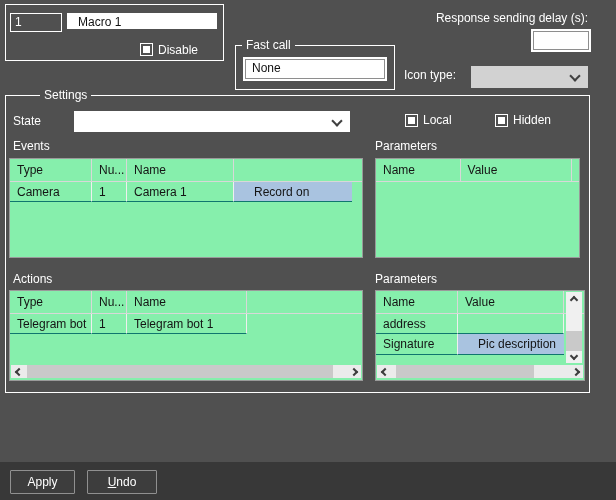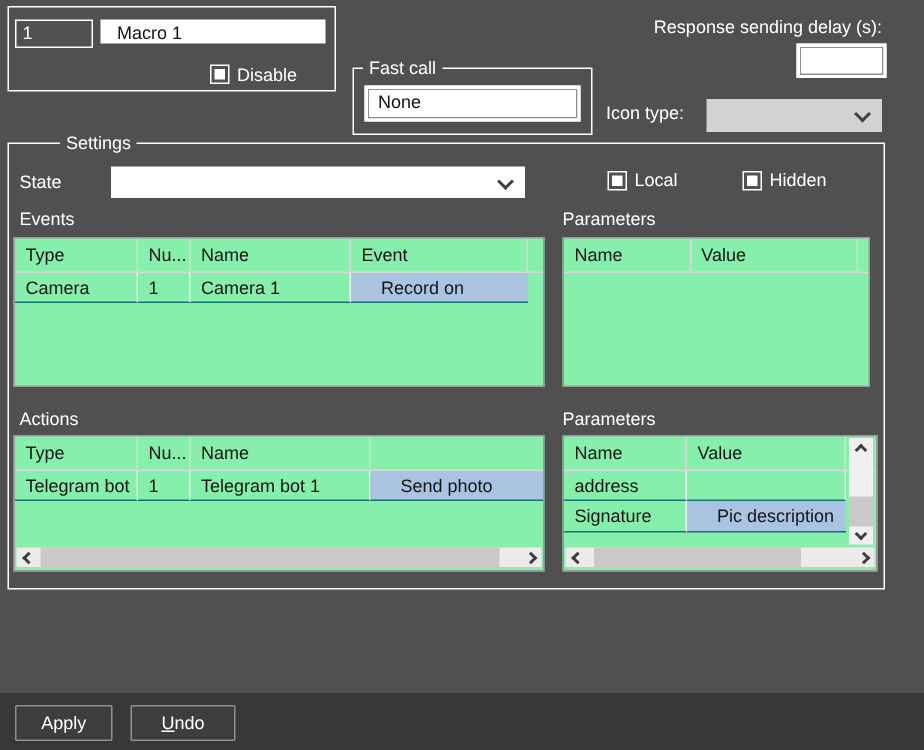--- a/index.html
+++ b/index.html
@@ -88,21 +88,20 @@
   <span class="abs lbl" style="left:423px;top:113px;">Local</span>
   <span class="checkbox" style="left:495px;top:114px;"></span>
   <span class="abs lbl" style="left:513px;top:113px;">Hidden</span>
 
   <span class="abs lbl" style="left:13px;top:139px;">Events</span>
   <div class="abs grid events" style="left:9px;top:158px;width:354px;height:100px;">
     <div class="ghead">
       <div class="hcell c1">Type</div>
       <div class="hcell c2">Nu...</div>
       <div class="hcell c3">Name</div>
-      <div class="hcell c4">Event</div>
       <div class="hcell hfill"></div>
     </div>
     <div class="grow">
       <div class="gcell c1">Camera</div>
       <div class="gcell c2">1</div>
       <div class="gcell c3">Camera 1</div>
       <div class="gcell c4 sel">Record on</div>
     </div>
   </div>
 
@@ -119,21 +118,20 @@
   <div class="abs grid actions" style="left:9px;top:290px;width:354px;height:91px;">
     <div class="ghead">
       <div class="hcell c1">Type</div>
       <div class="hcell c2">Nu...</div>
       <div class="hcell c3">Name</div>
     </div>
     <div class="grow">
       <div class="gcell c1">Telegram bot</div>
       <div class="gcell c2">1</div>
       <div class="gcell c3">Telegram bot 1</div>
-      <div class="gcell c4 sel">Send photo</div>
     </div>
     <div class="hscroll" style="left:1px;bottom:2px;width:350px;">
       <span class="sarrow" style="left:0;">
           <i class="aleft"></i>
         </span>
       <span class="sthumb" style="left:16px;width:306px;"></span>
       <span class="sarrow" style="right:0;">
           <i class="aright"></i>
         </span>
     </div>

